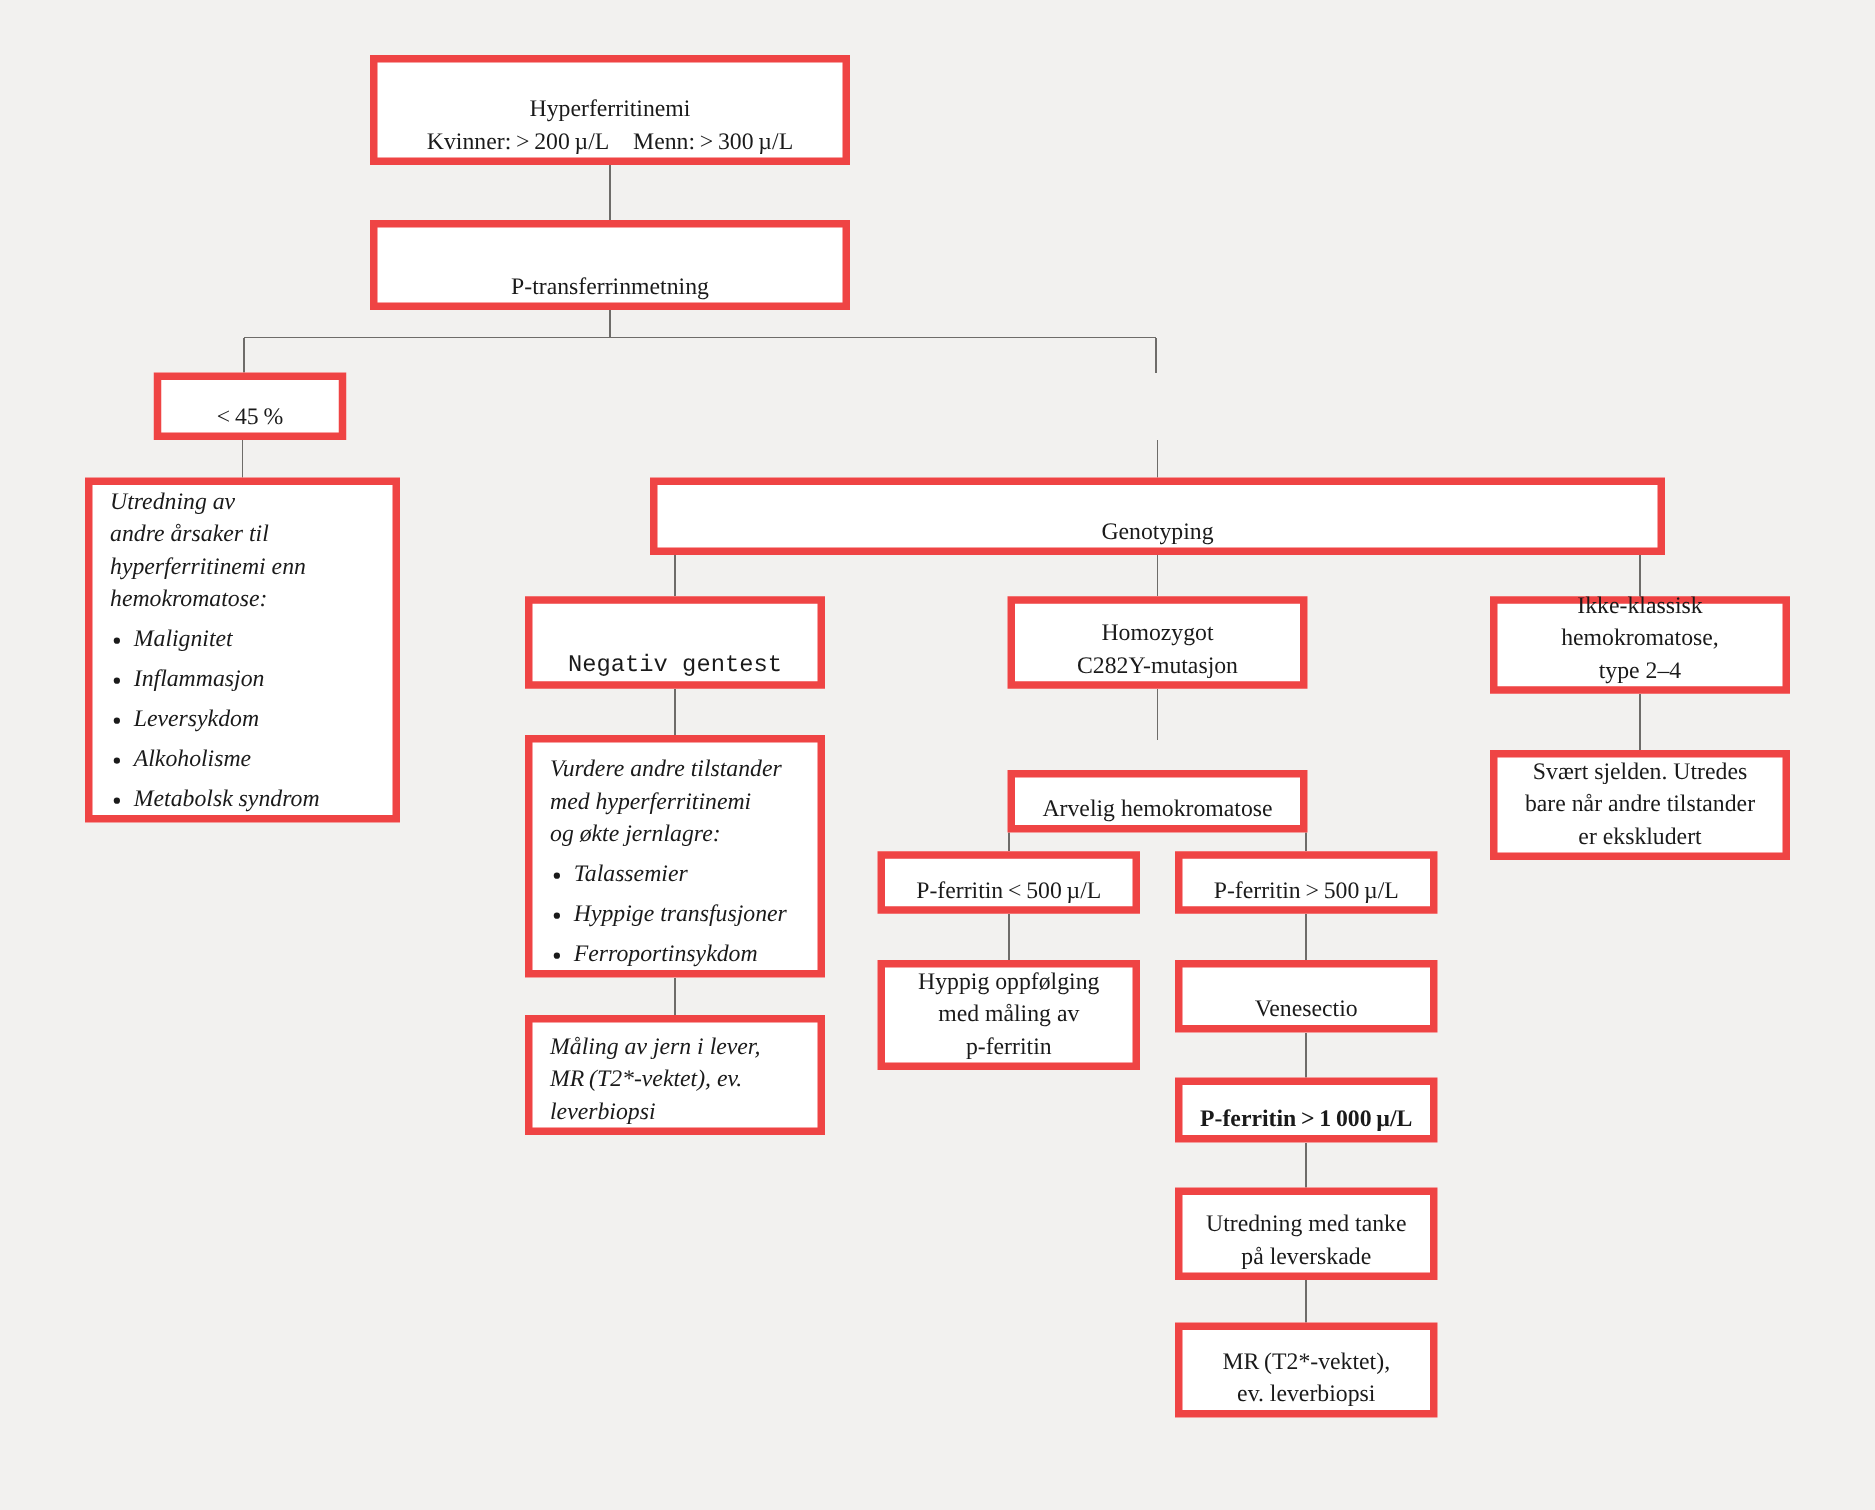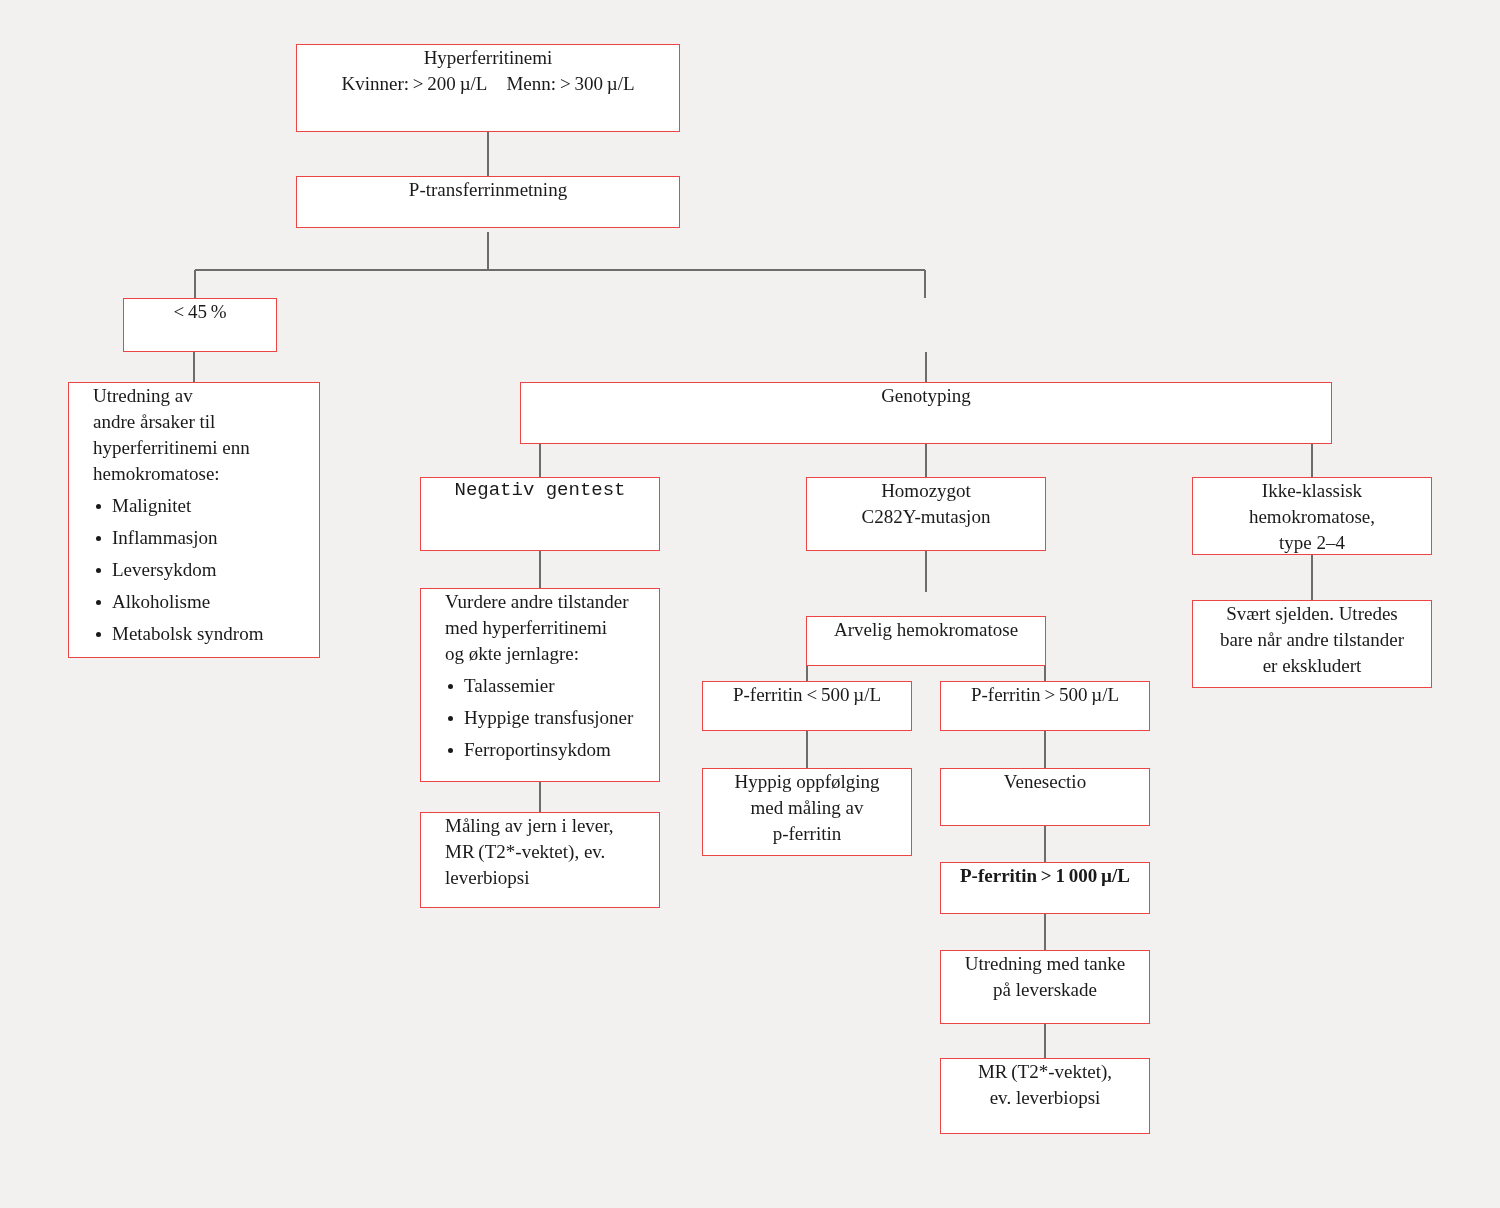--- a/index.html
+++ b/index.html
@@ -24,43 +24,44 @@
     left: 0;
     top: 0;
     width: 1500px;
     height: 1208px;
     pointer-events: none;
   }
   .node {
     position: absolute;
     box-sizing: border-box;
     background: #ffffff;
-    border: 1px solid #ef4444;
+    border: 6px solid #ef4444;
     display: flex;
     flex-direction: column;
-    justify-content: flex-start;
+    justify-content: flex-end;
     font-size: 19px;
     line-height: 1.32;
     z-index: 2;
   }
   .node.center {
     align-items: center;
     text-align: center;
   }
   .node.left {
     align-items: flex-start;
     text-align: left;
   }
   .node .pad {
     width: 100%;
     box-sizing: border-box;
     padding: 0 10px;
   }
   .node.left .pad {
-    padding: 0 24px;
+    padding: 0 14px;
+    font-style: italic;
   }
   .line {
     display: block;
   }
   ul.bullets {
     list-style: none;
     margin: 2px 0 0 0;
     padding: 0;
   }
   ul.bullets li {
@@ -111,21 +112,21 @@
       <line x1="925" y1="270" x2="925" y2="298" stroke="#6e6c69" stroke-width="1.3" shape-rendering="crispEdges"></line>
     </svg>
 <div class="node center" style="left: 296px; top: 44px; width: 384px; height: 88px;">
       <div class="pad">
         <div class="heading-block">
           <span class="line">Hyperferritinemi</span>
           <span class="line">Kvinner: &gt; 200 µ/L Menn: &gt; 300 µ/L</span>
         </div>
       </div>
     </div>
-    <div class="node center" style="left: 296px; top: 176px; width: 384px; height: 52px;">
+    <div class="node center" style="left: 296px; top: 176px; width: 384px; height: 72px;">
       <div class="pad">
         <div class="heading-block">
           <span class="line">P-transferrinmetning</span>
         </div>
       </div>
     </div>
     <div class="node center" style="left: 123px; top: 298px; width: 154px; height: 54px;">
       <div class="pad">
         <div class="heading-block">
           <span class="line">&lt; 45 %</span>

